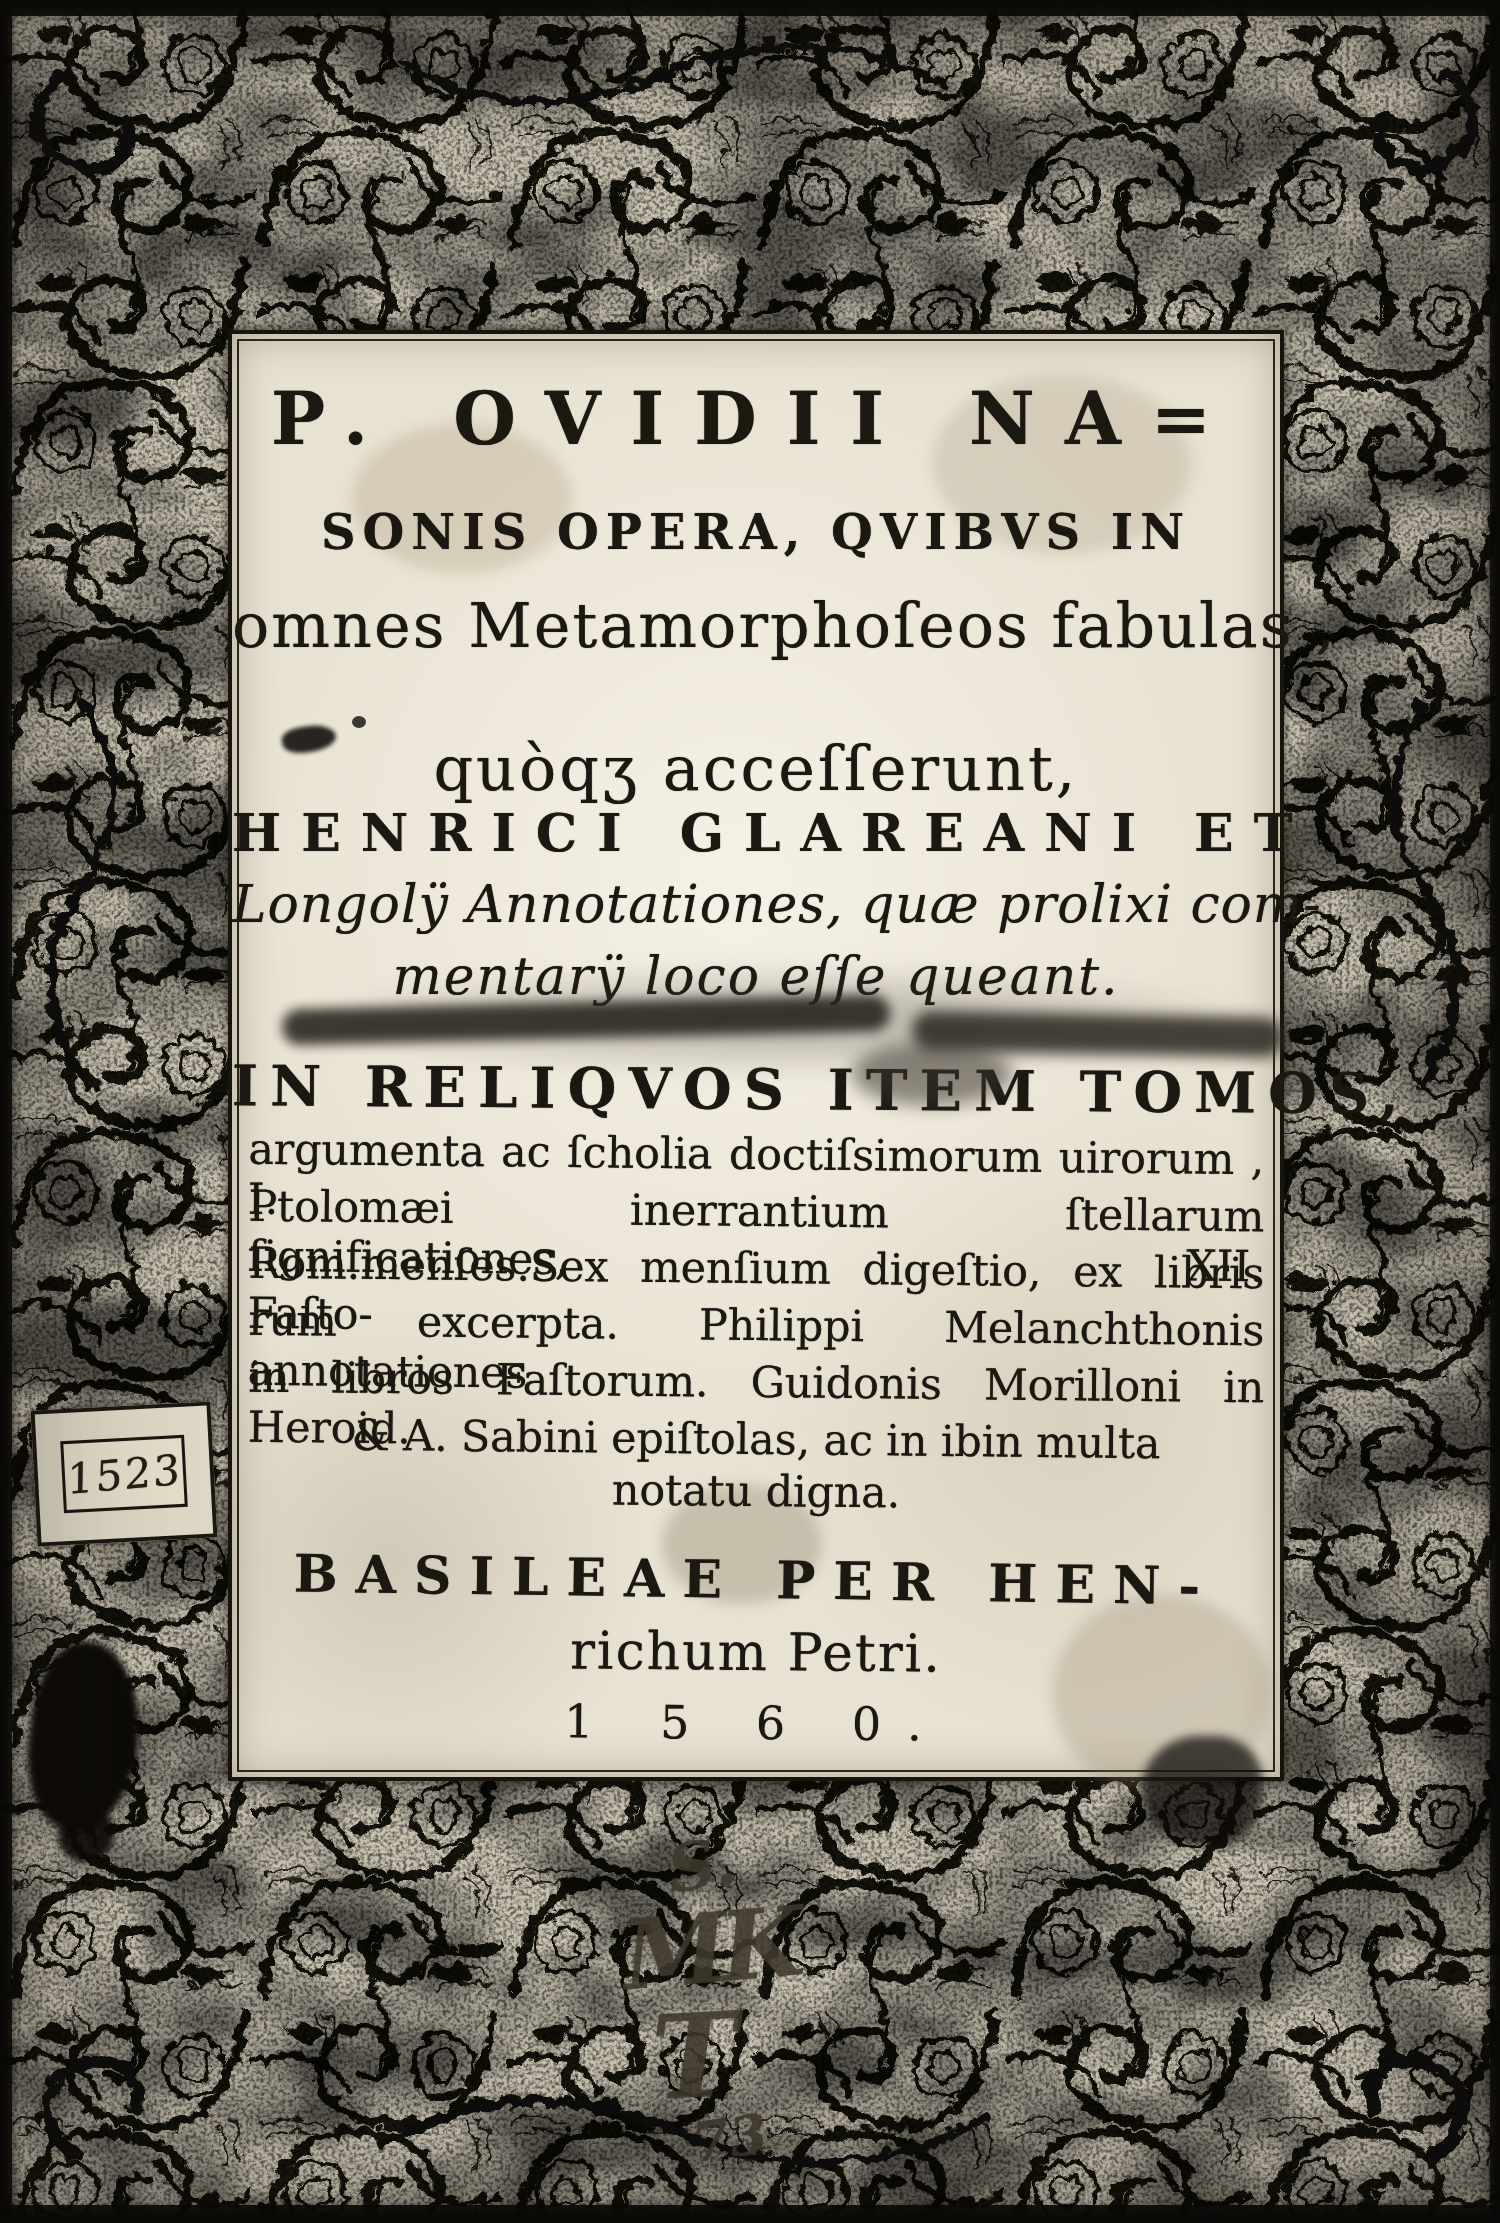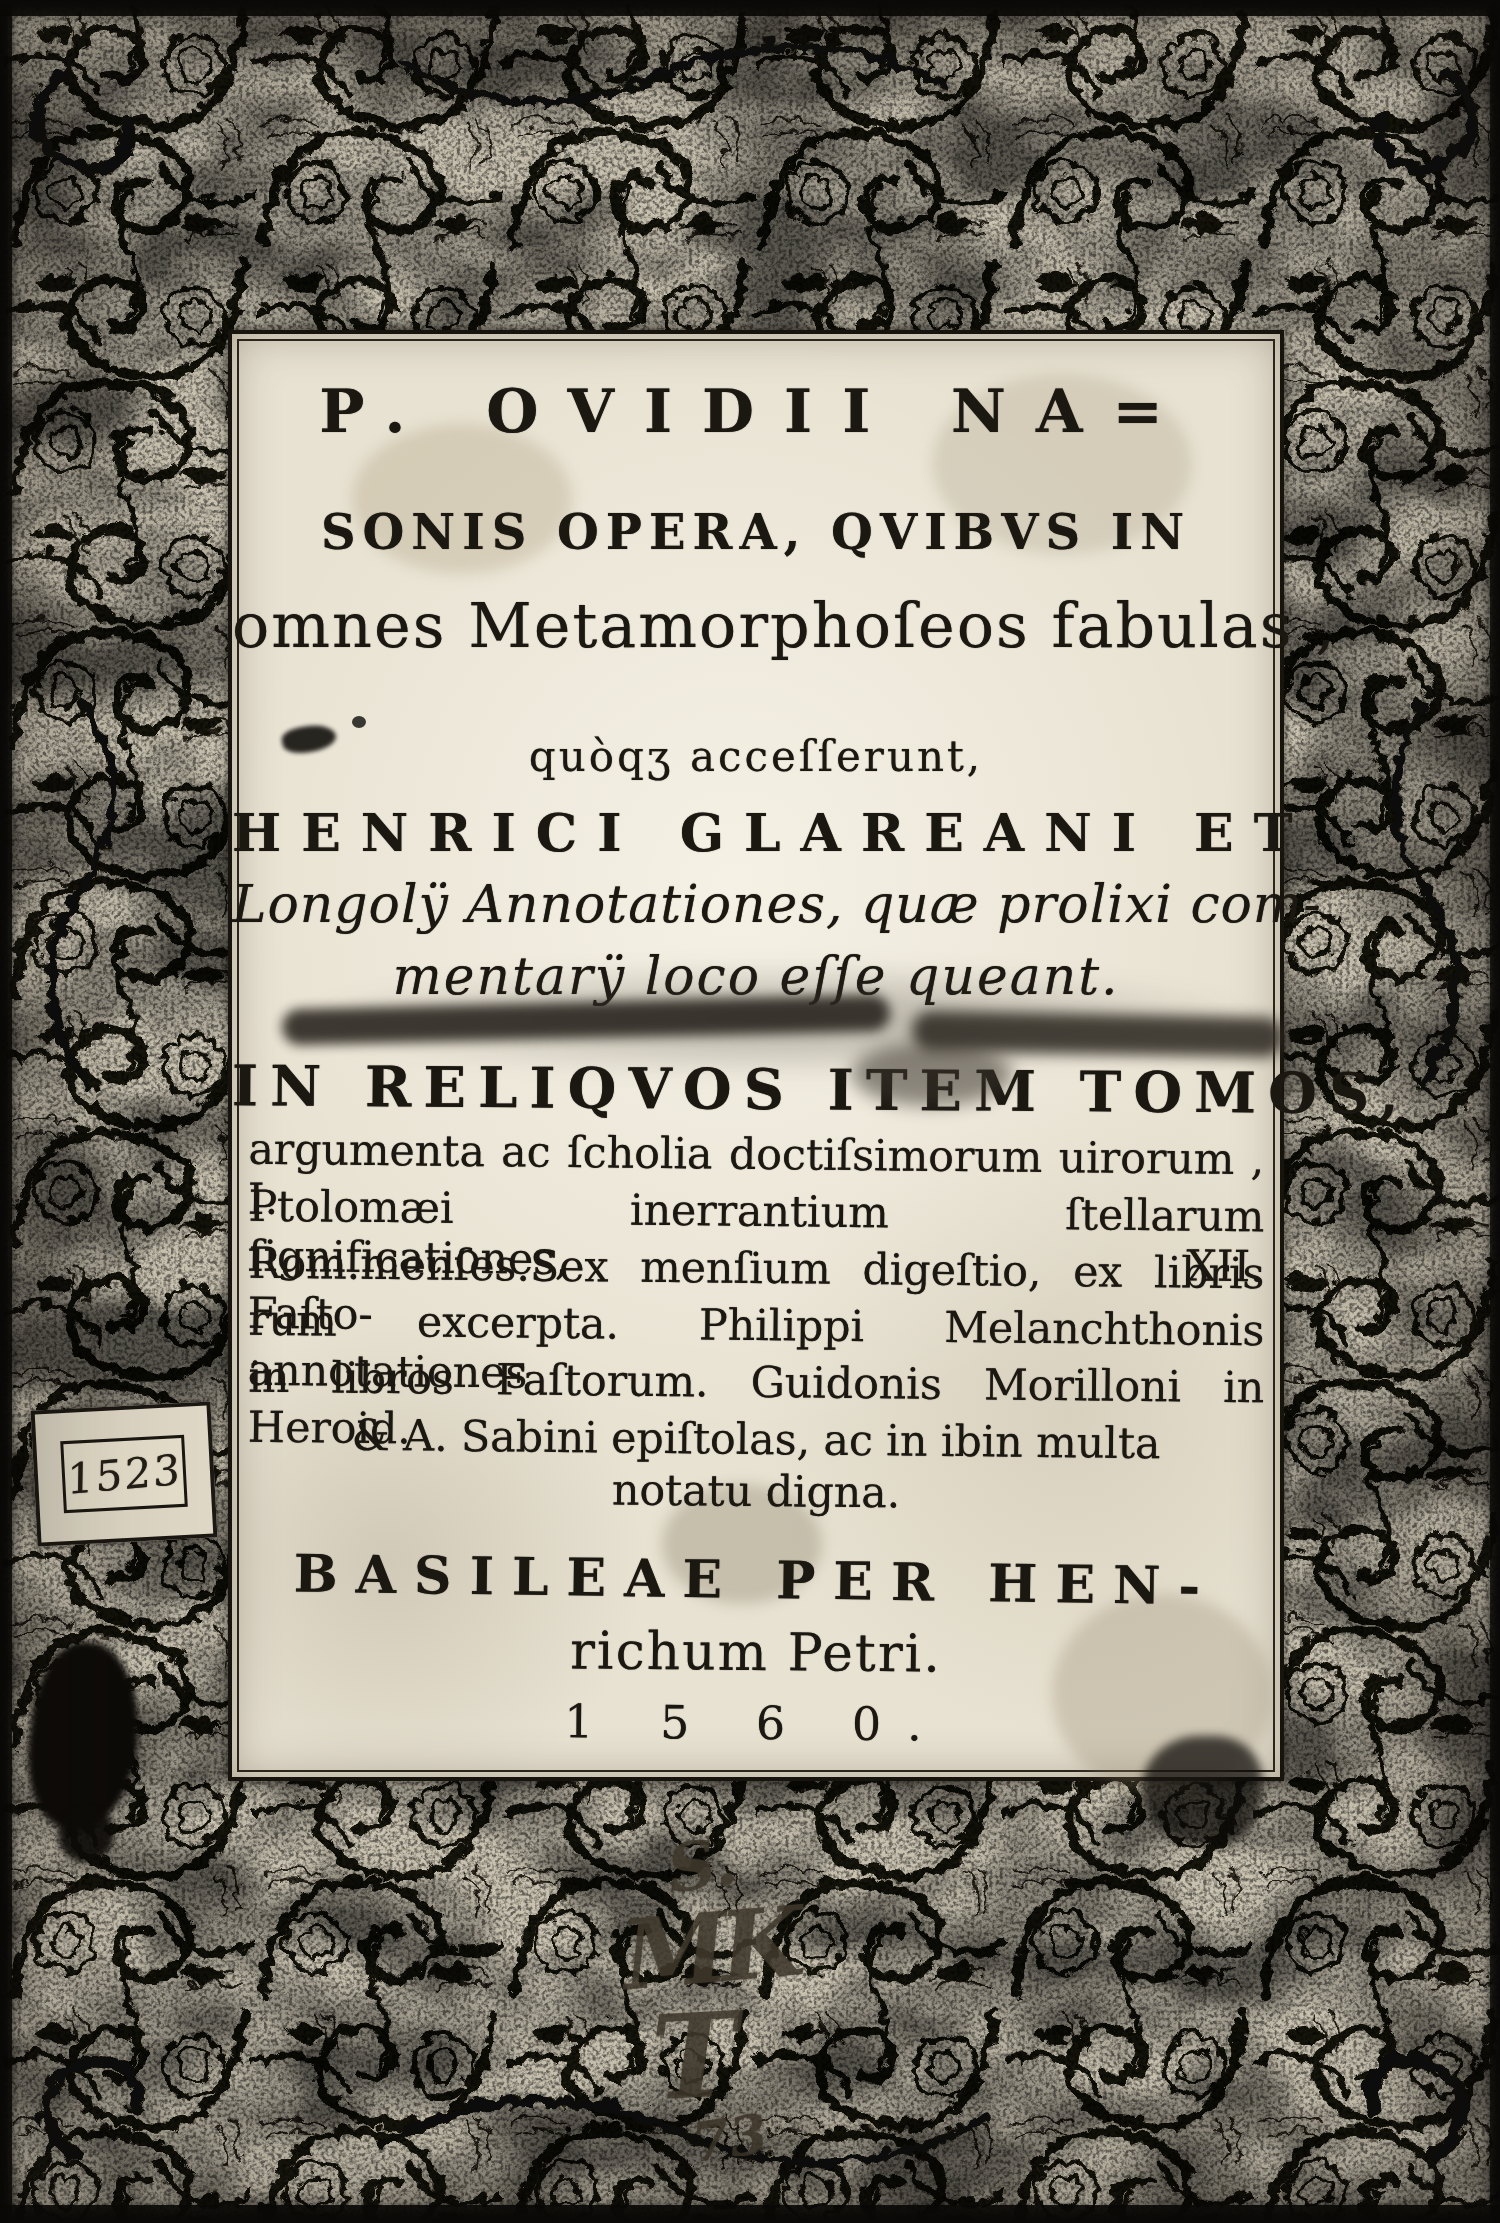--- a/index.html
+++ b/index.html
@@ -24,25 +24,25 @@
       radial-gradient(ellipse 40% 30% at 80% 75%, rgba(171,158,132,.25), rgba(171,158,132,0) 75%),
       radial-gradient(ellipse 35% 25% at 15% 85%, rgba(150,138,115,.28), rgba(150,138,115,0) 70%),
       #e8e2d2;
     border:4px solid #17130d;
     outline:2px solid #2a241a;outline-offset:-11px;
     box-shadow:inset 0 0 46px rgba(84,72,52,.38), 0 0 10px rgba(15,12,8,.6);
     color:#1b1711;
   }
   .panel .line{position:absolute;left:0;right:0;text-align:center;white-space:nowrap;
     text-shadow:0 0 1px rgba(27,23,17,.75);}
-  .t1{top:42px;  font-size:60px;font-weight:bold;letter-spacing:30px;}
+  .t1{top:42px;  font-size:72px;font-weight:bold;letter-spacing:30px;}
   .t2{top:170px; font-size:48px;font-weight:bold;letter-spacing:7px;}
   .t3{top:255px; font-size:62px;letter-spacing:2px;}
   .t4{top:322px; font-size:62px;letter-spacing:3px;}
-  .t5{top:398px; font-size:42px;letter-spacing:3px;}
+  .t5{top:398px; font-size:62px;letter-spacing:3px;}
   .t6{top:468px; font-size:52px;font-weight:bold;letter-spacing:20px;}
   .t7{top:540px; font-size:52px;font-style:italic;letter-spacing:1px;}
   .t8{top:612px; font-size:52px;font-style:italic;letter-spacing:2px;}
   .t9{top:722px; font-size:56px;font-weight:bold;letter-spacing:12px;transform:rotate(.4deg);}
   .para{position:absolute;left:0;right:0;font-size:43px;letter-spacing:-.2px;
     padding:0 16px;white-space:nowrap;text-shadow:0 0 1px rgba(27,23,17,.7);transform:rotate(.6deg);}
   .para.justify{text-align:justify;text-align-last:justify;white-space:normal;}
   .para.center{text-align:center;}
   .p0{top:795px}.p1{top:852px}.p2{top:909px}.p3{top:966px}.p4{top:1023px}
   .p5{top:1080px}.p6{top:1132px}

